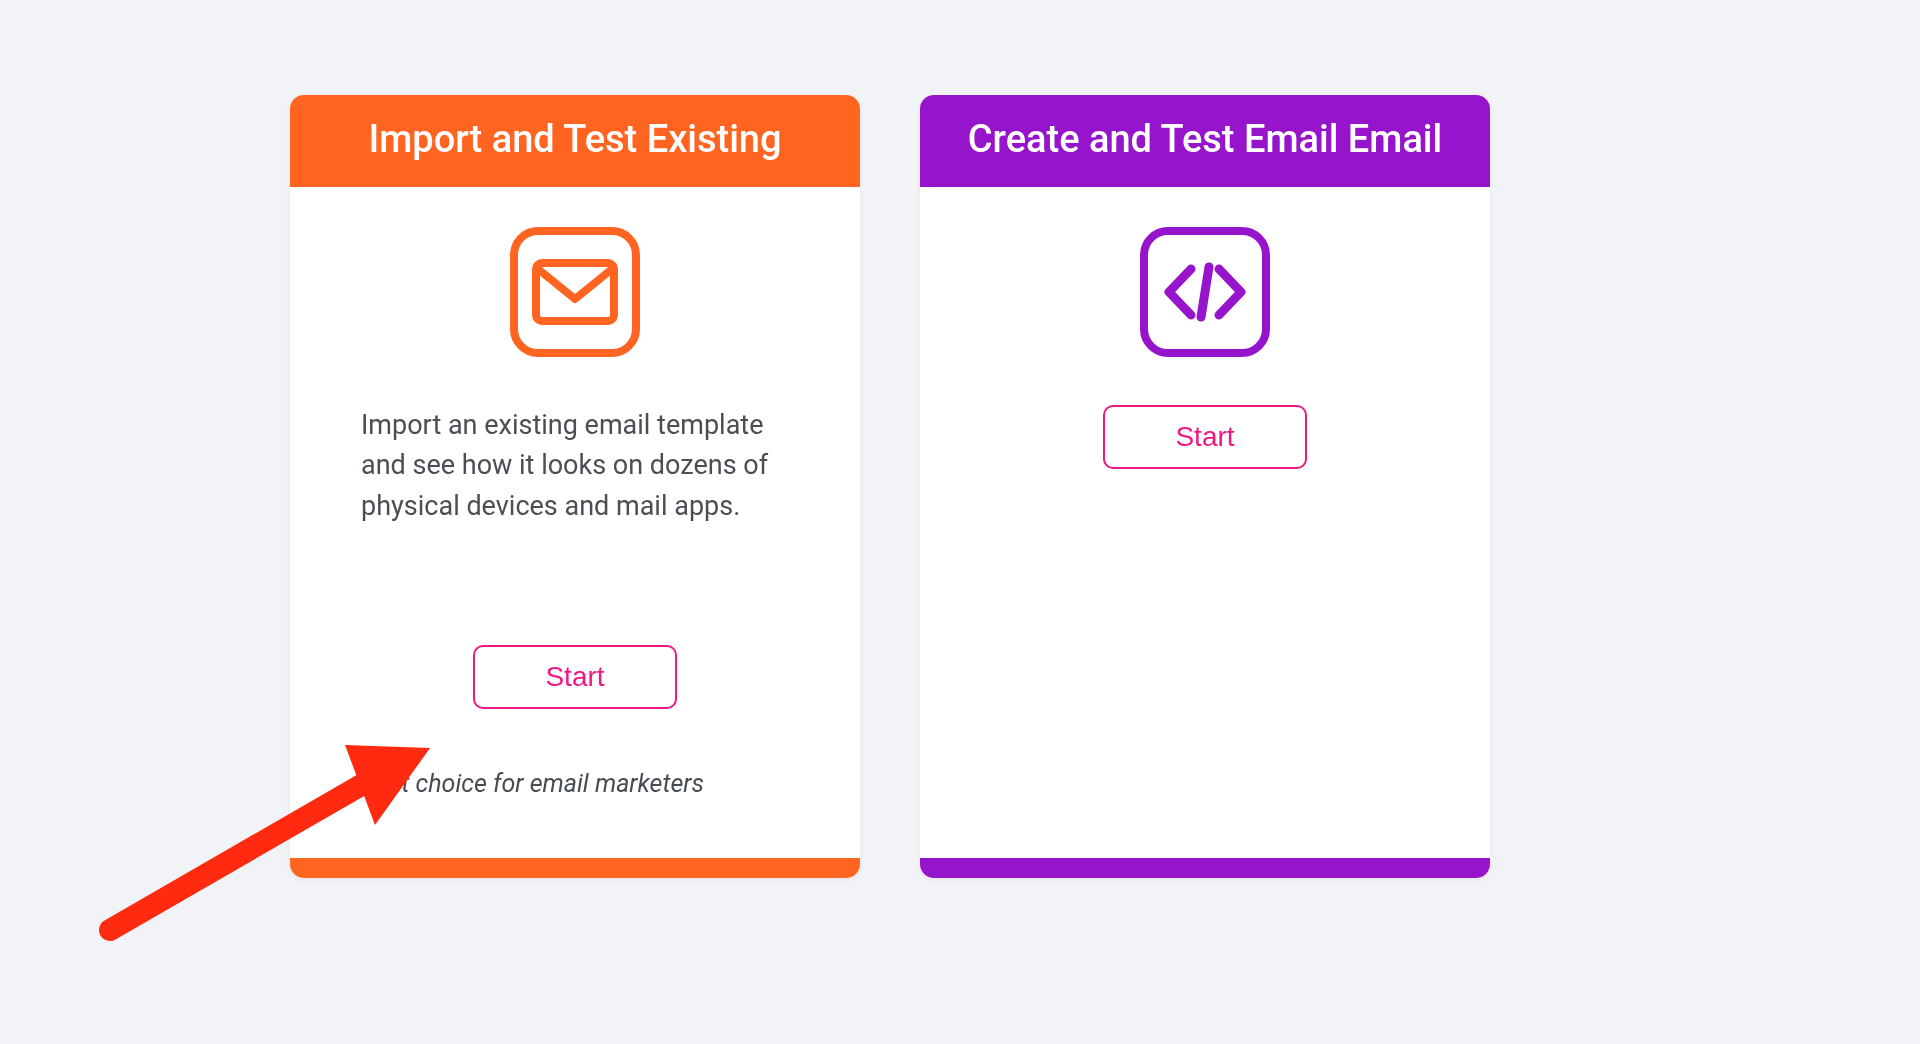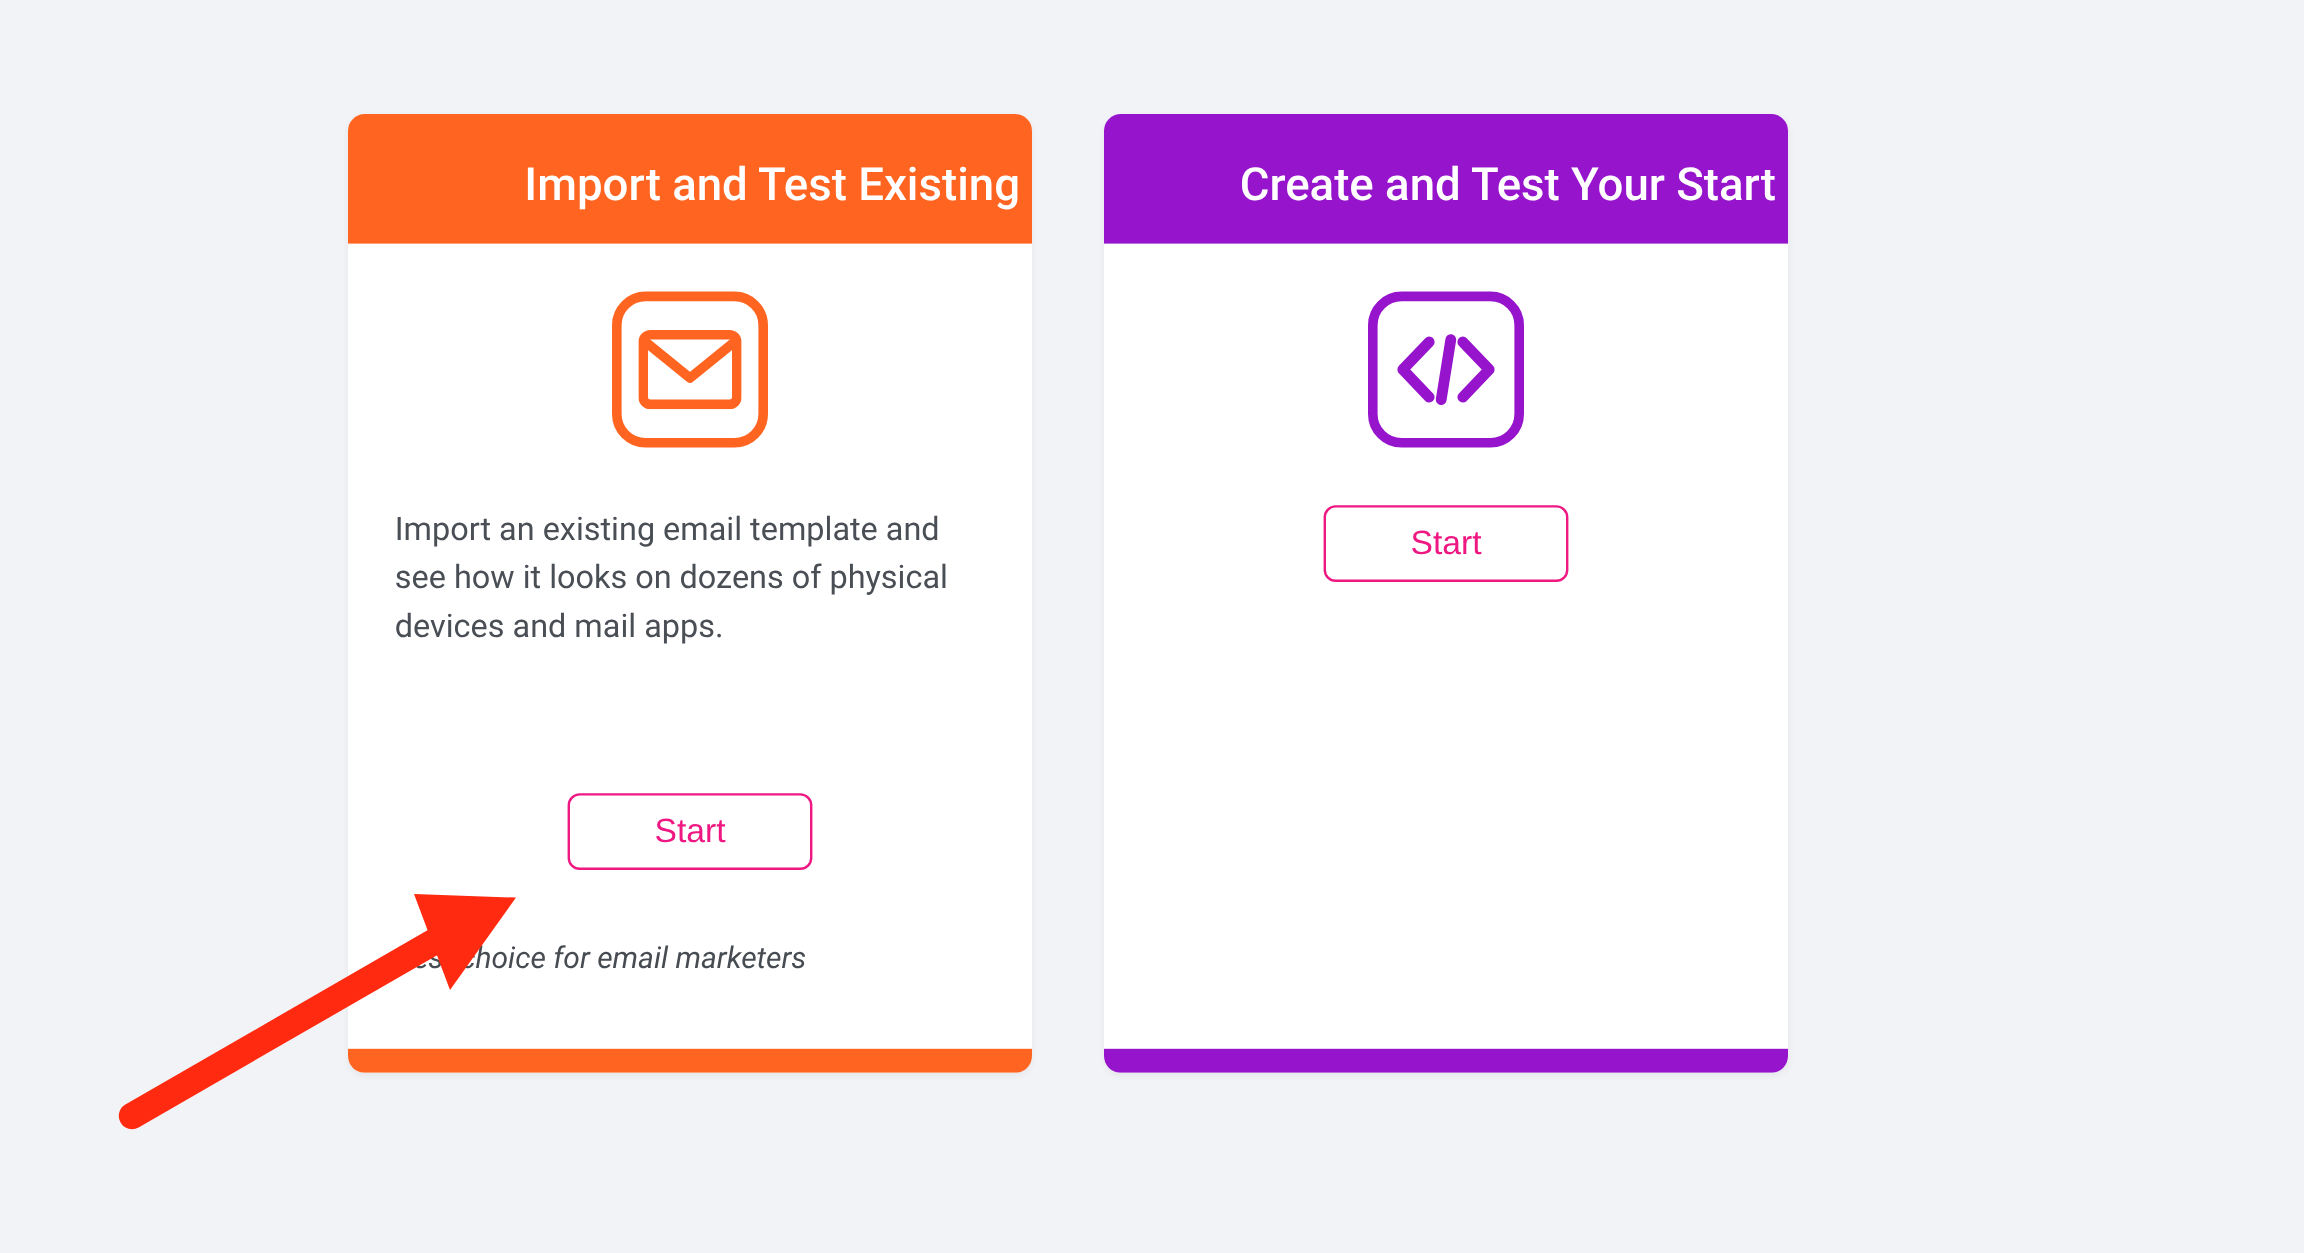--- a/index.html
+++ b/index.html
@@ -22,29 +22,29 @@
     border-radius: 14px;
     overflow: hidden;
     display: flex;
     flex-direction: column;
     box-shadow: 0 2px 6px rgba(0,0,0,0.05);
   }
   .card-header {
     color: #fff;
     font-size: 38px;
     font-weight: 500;
-    text-align: right;
-    padding: 40px 10px 26px;
+    text-align: center;
+    padding: 24px 10px 26px;
     line-height: 1.1;
   }
   .card-orange .card-header { background: #ff6521; }
   .card-purple .card-header { background: #9614cc; }
   .card-body {
     flex: 1;
-    padding: 40px 39px 30px;
+    padding: 40px 71px 30px;
     display: flex;
     flex-direction: column;
   }
   .icon-wrap {
     display: flex;
     justify-content: center;
     margin-bottom: 48px;
   }
   .icon-box {
     width: 130px;
@@ -112,21 +112,21 @@
         </div>
       </div>
       <div class="card-desc">Import an existing email template and see how it looks on dozens of physical devices and mail apps.</div>
       <button class="start-btn">Start</button>
       <div class="card-footer">Best choice for email marketers</div>
     </div>
     <div class="card-bottom-bar"></div>
   </div>
 
   <div class="card card-purple">
-    <div class="card-header">Create and Test Your Start</div>
+    <div class="card-header">Create and Test Email Email</div>
     <div class="card-body">
       <div class="icon-wrap">
         <div class="icon-box">
           <svg width="92" height="70" viewBox="0 0 92 70">
             <path d="M32 12 L10 35 L32 58" fill="none" stroke="#9614cc" stroke-width="9" stroke-linecap="round" stroke-linejoin="round"></path>
             <path d="M60 12 L82 35 L60 58" fill="none" stroke="#9614cc" stroke-width="9" stroke-linecap="round" stroke-linejoin="round"></path>
             <line x1="50" y1="10" x2="42" y2="60" stroke="#9614cc" stroke-width="9" stroke-linecap="round"></line>
           </svg>
         </div>
       </div>

